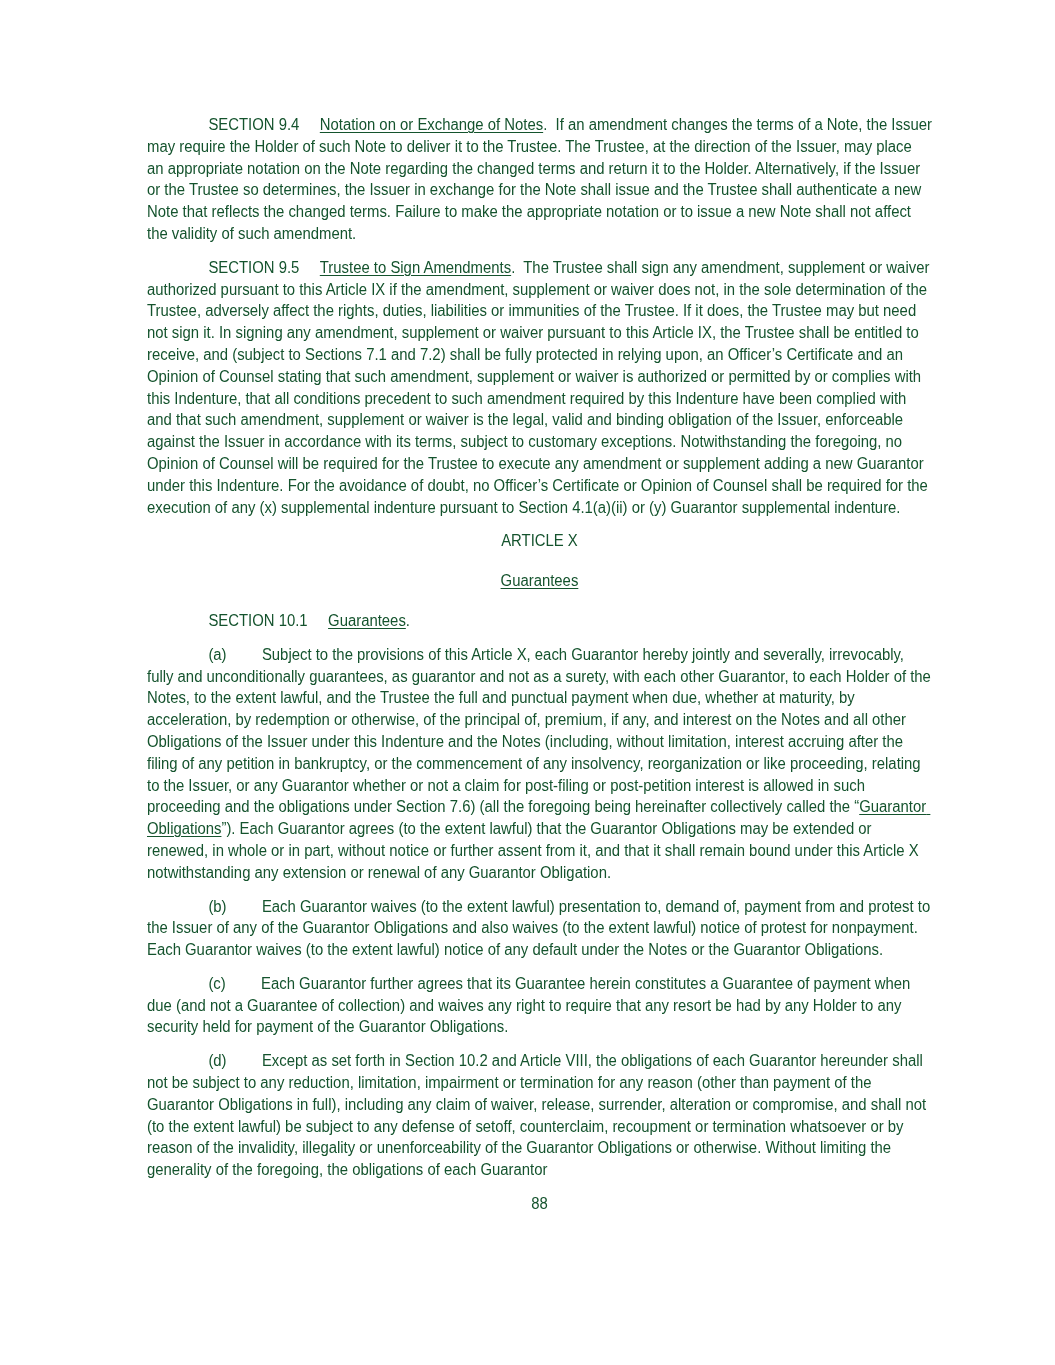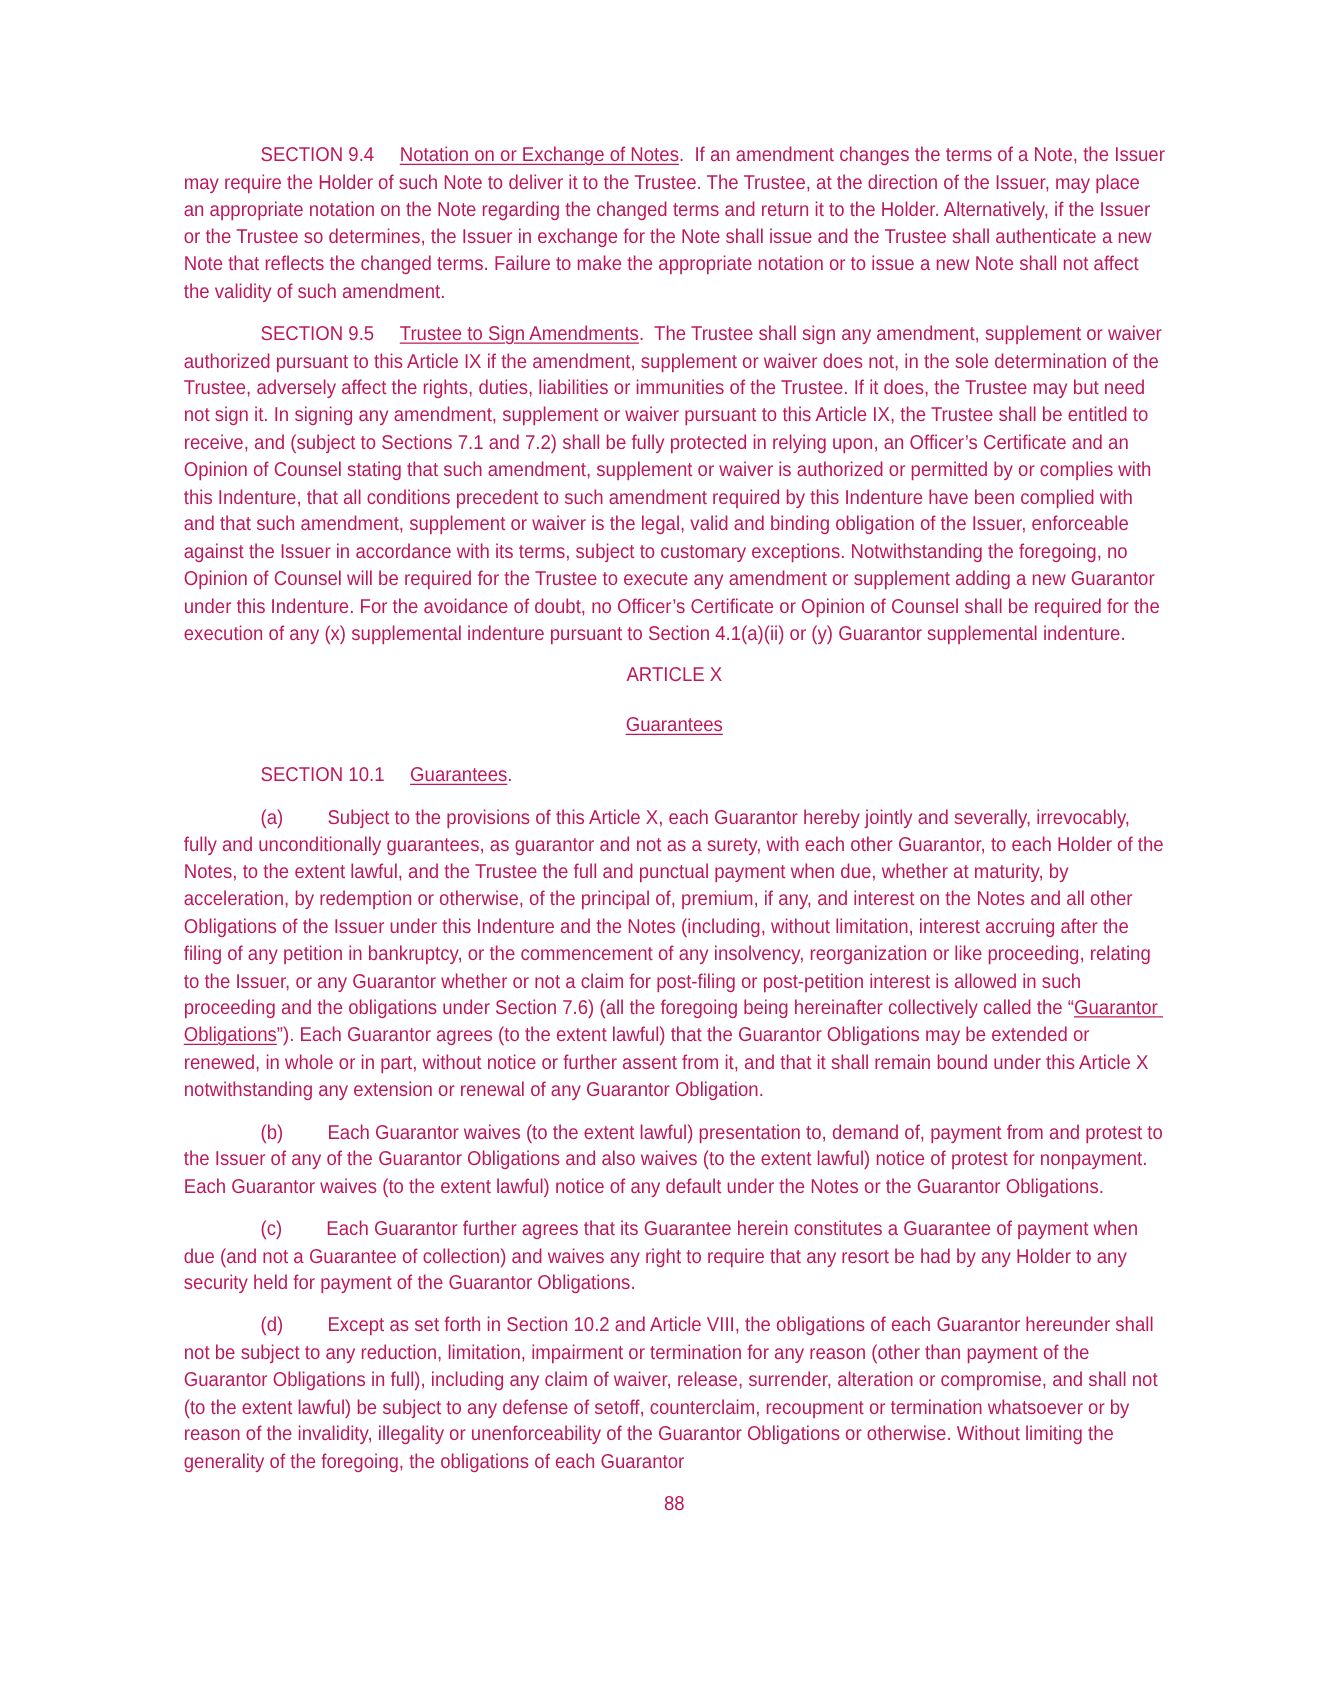--- a/index.html
+++ b/index.html
@@ -5,21 +5,21 @@
   html, body {
     margin: 0;
     padding: 0;
     background: #ffffff;
   }
   .page {
     position: relative;
     width: 1055px;
     height: 1365px;
     background: #ffffff;
-    color: #be185d;
+    color: #14532d;
     font-family: "Liberation Sans", sans-serif;
     overflow: hidden;
   }
   .content {
     position: absolute;
     left: 147px;
     top: 114px;
     width: 844px;
     transform: scaleX(0.93);
     transform-origin: left top;

